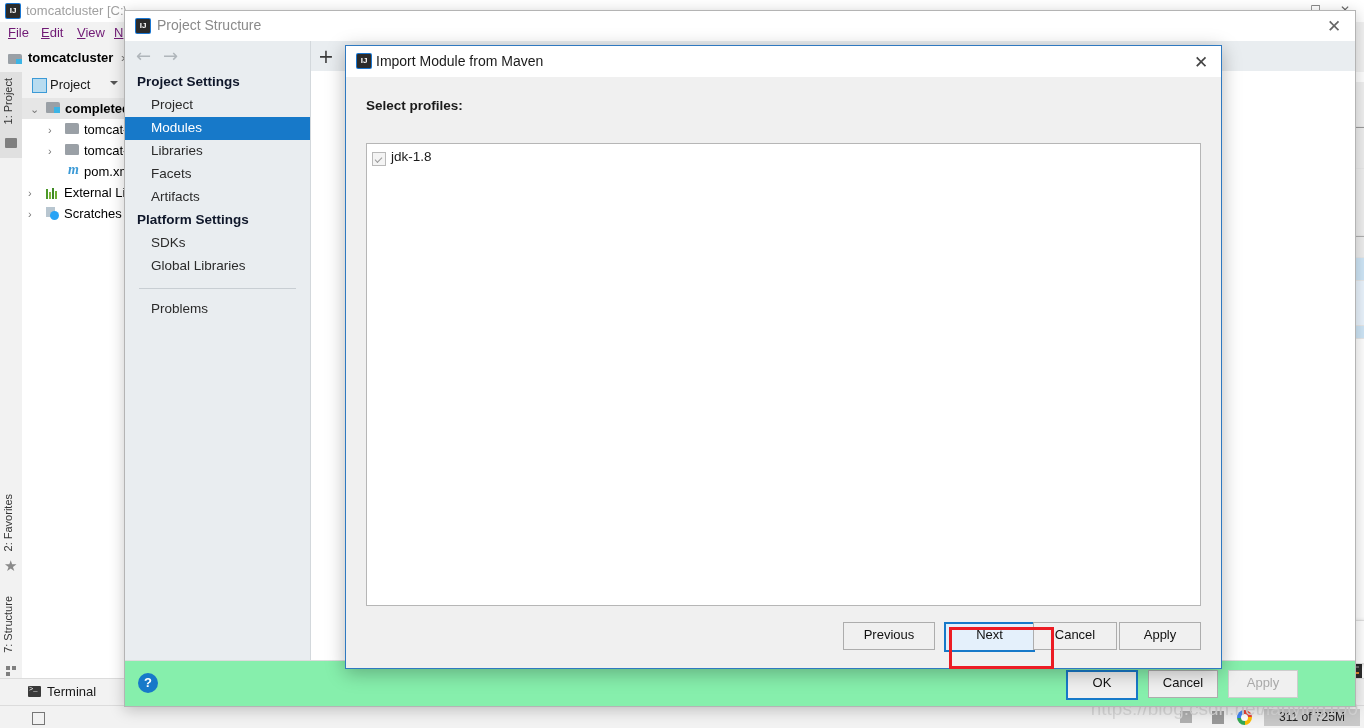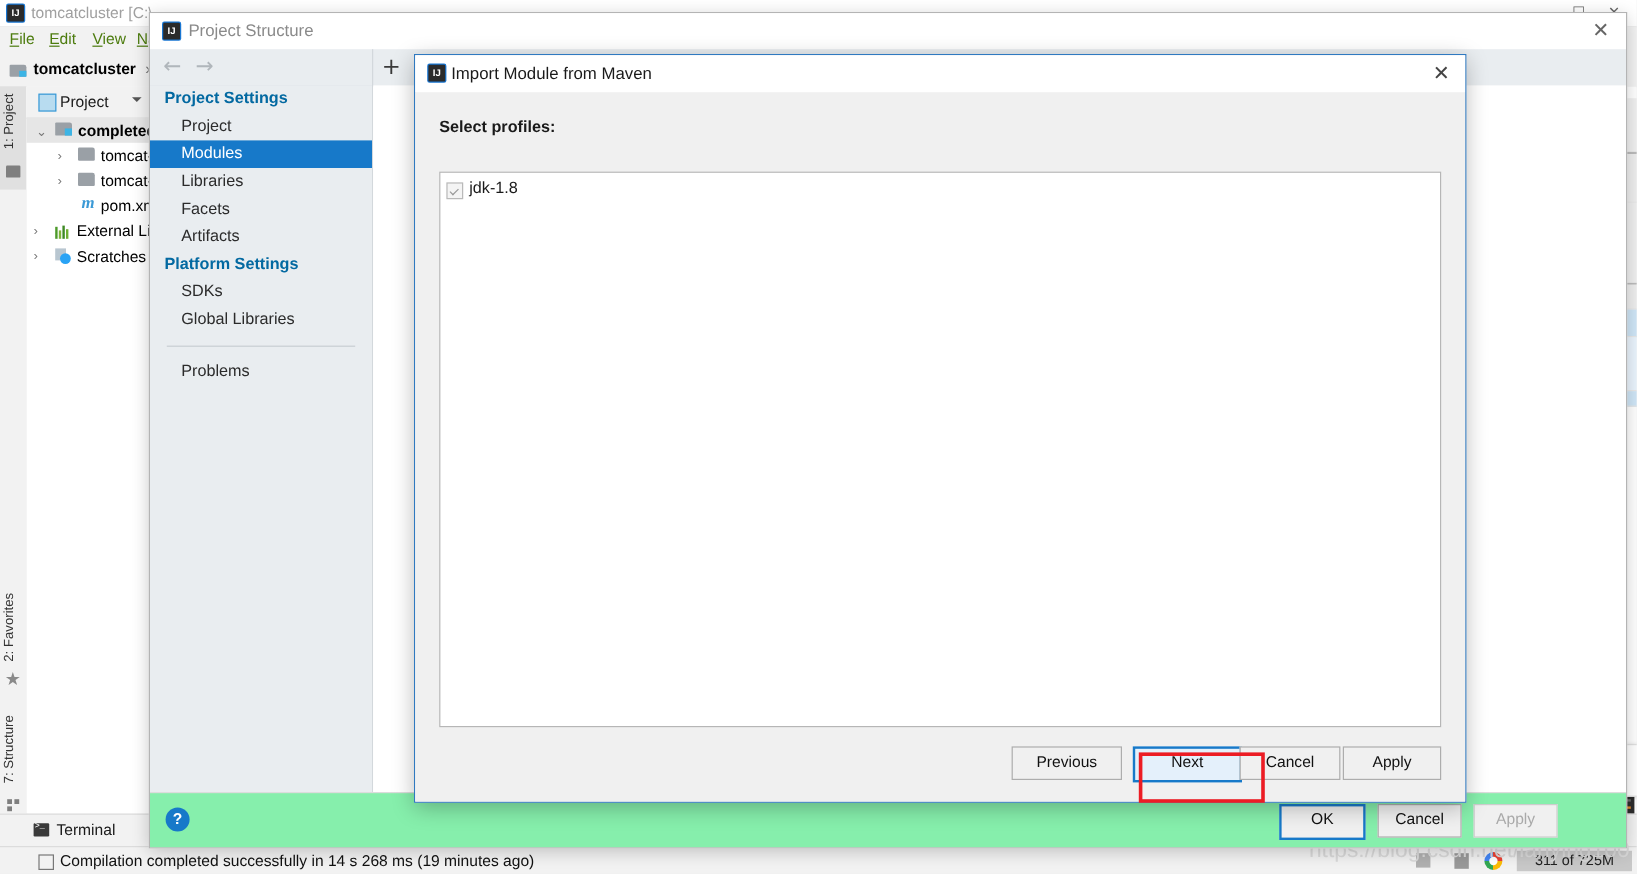--- a/index.html
+++ b/index.html
@@ -18,21 +18,21 @@
     box-shadow:0 0 0 1px #1976d2;
   }
   .ij-logo:before{content:"IJ";position:absolute;left:0;top:0;width:14px;height:14px;
     color:#fff;font-size:8px;font-weight:bold;line-height:14px;text-align:center;
     font-family:"Liberation Sans",sans-serif;}
   .title-text{position:absolute;left:26px;top:3px;font-size:13px;color:#a0a0a0;white-space:nowrap;}
   .win-btns{position:absolute;right:6px;top:3px;color:#666;font-size:12px;}
   .win-btns span{display:inline-block;width:26px;text-align:center;}
 
   .menubar{position:absolute;left:0;top:22px;width:1364px;height:22px;background:#f2f2f2;}
-  .menubar .mi{position:absolute;top:3px;font-size:13px;color:#4d7c0f;}
+  .menubar .mi{position:absolute;top:3px;font-size:13px;color:#701a75;}
   .menubar .mi u{text-decoration:underline;}
 
   .breadcrumb{position:absolute;left:0;top:46px;width:1364px;height:26px;background:#f2f2f2;border-bottom:1px solid #dcdcdc;}
   .bc-folder{position:absolute;left:8px;top:6px;width:15px;height:13px;}
   .bc-folder .f1{position:absolute;left:0;top:2px;width:14px;height:10px;background:#9aa0a6;border-radius:1px 2px 1px 1px;}
   .bc-folder .f2{position:absolute;left:8px;top:7px;width:6px;height:5px;background:#3cb4e5;}
   .bc-text{position:absolute;left:28px;top:4px;font-weight:bold;font-size:13px;color:#000;}
   .bc-sep{position:absolute;top:4px;color:#777;font-size:13px;}
 
   
@@ -121,21 +121,21 @@
   .ps-close{position:absolute;right:10px;top:5px;width:22px;height:20px;color:#666;font-size:17px;
     text-align:center;line-height:20px;font-family:"DejaVu Sans",sans-serif;}
 
   .ps-toolbar{position:absolute;left:0;top:30px;width:100%;height:30px;background:#e9edf0;border-bottom:1px solid #d3d8dc;}
   .ps-arrow{position:absolute;top:6px;font-size:18px;color:#b0b6bb;font-family:"DejaVu Sans",sans-serif;line-height:18px;}
   .ps-plus{position:absolute;left:188px;top:4px;width:26px;height:22px;color:#3a3a3a;font-size:19px;
     text-align:center;line-height:22px;font-family:"DejaVu Sans",sans-serif;}
   .ps-divider{position:absolute;left:185px;top:30px;width:1px;height:620px;background:#d3d8dc;}
 
   .ps-left{position:absolute;left:0;top:60px;width:185px;height:590px;background:#e9edf0;}
-  .ps-grp{position:relative;height:23px;font-weight:bold;font-size:13.5px;color:#0369a1;}
+  .ps-grp{position:relative;height:23px;font-weight:bold;font-size:13.5px;color:#0f172a;}
   .ps-grp span{position:absolute;left:12px;top:3px;}
   .ps-item{position:relative;height:23px;font-size:13.5px;color:#2b2b2b;}
   .ps-item span{position:absolute;left:26px;top:3px;}
   .ps-item.sel{background:#1779c9;}
   .ps-item.sel span{color:#fff;}
   .ps-sep{position:relative;height:1px;background:#c8ced3;margin:10px 14px 9px 14px;}
 
   .ps-main{position:absolute;left:186px;top:60px;right:0;height:590px;background:#ffffff;}
   .ps-footer{position:absolute;left:0;bottom:0;width:100%;height:45px;background:#86efac;border-top:1px solid #dcdcdc;}
   .help-circle{position:absolute;left:13px;top:12px;width:20px;height:20px;border-radius:50%;background:#1779c9;}
@@ -320,21 +320,20 @@
     <div class="term-label">Terminal</div>
     <div class="term-burger">
         <i></i>
         <i></i>
         <i></i>
       </div>
   </div>
 
   <div class="statusbar">
     <div class="sb-ico"></div>
-    <div class="sb-text">Compilation completed successfully in 14 s 268 ms (19 minutes ago)</div>
     <div class="sb-right">
       <div class="sb-mem">311 of 725M</div>
       <div class="gicon"></div>
       <div class="sb-ico2"></div>
       <div class="sb-ico3"></div>
     </div>
   </div>
 
   <div class="watermark">https://blog.csdn.net/lanying100</div>
 

